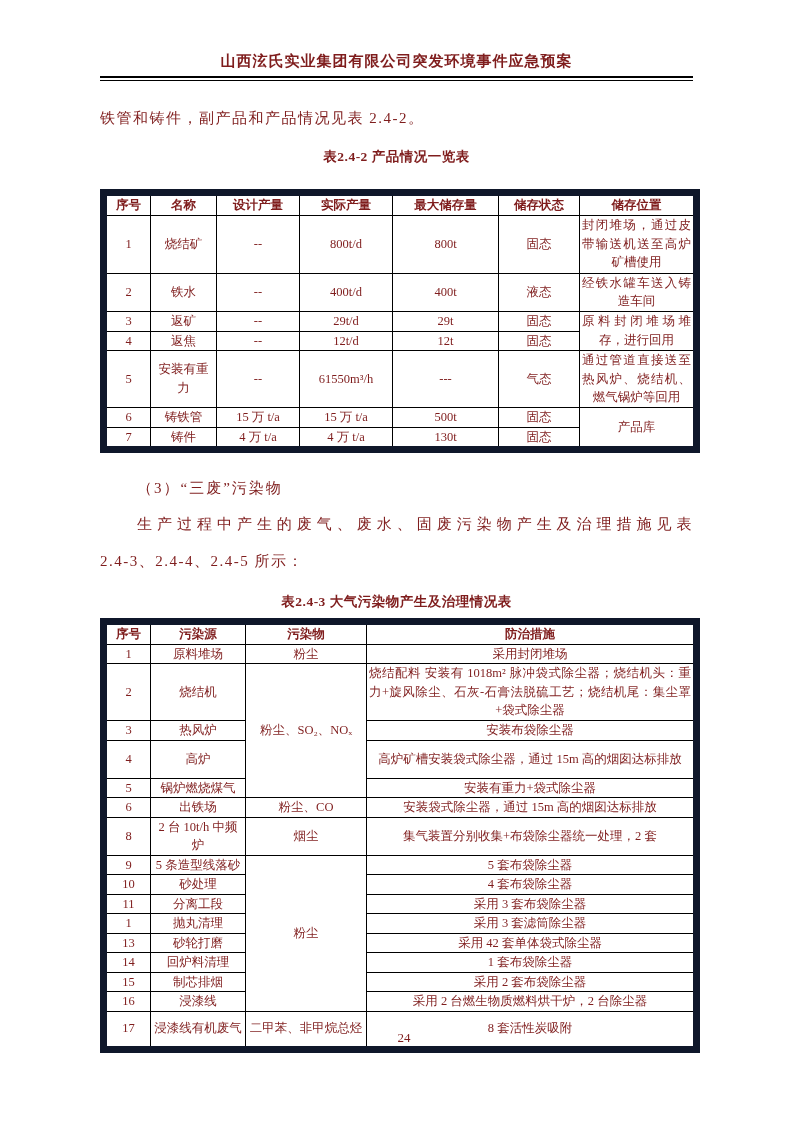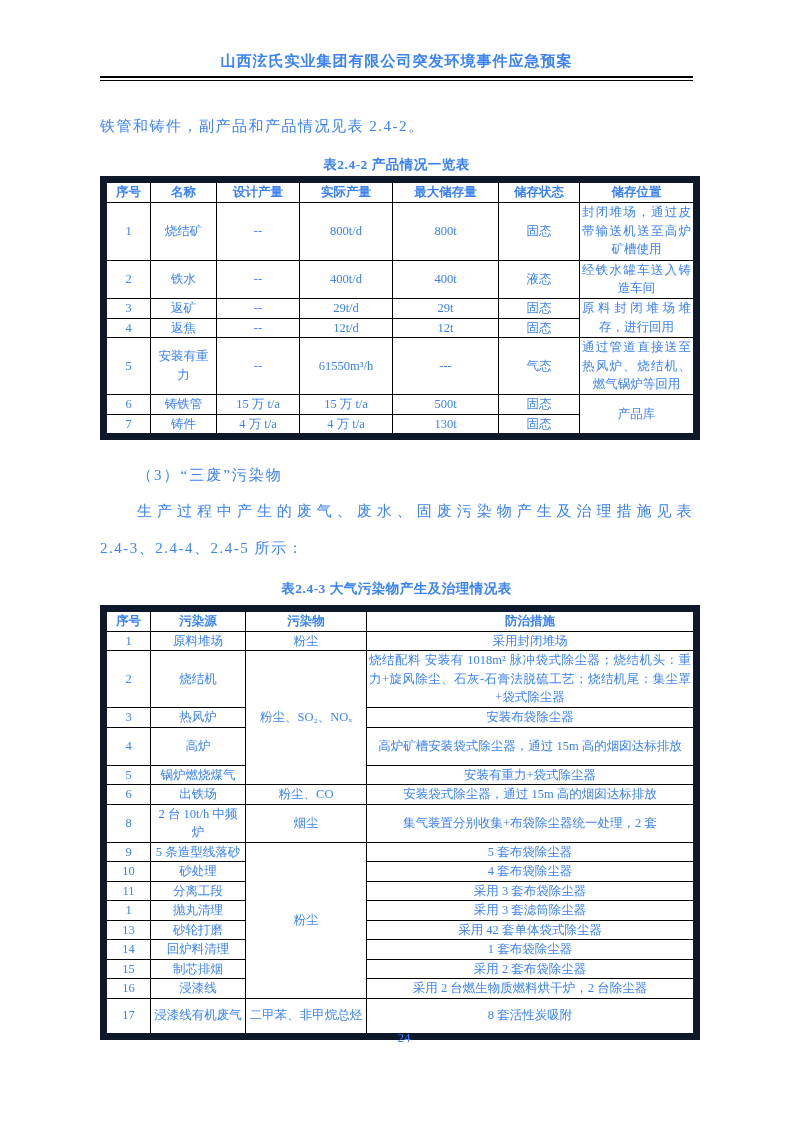--- a/index.html
+++ b/index.html
@@ -4,21 +4,21 @@
 <style>
   * { margin: 0; padding: 0; box-sizing: border-box; }
   html, body { background: #e9e9e9; }
   .page {
     position: relative;
     width: 794px;
     height: 1123px;
     margin: 0 auto;
     background: #ffffff;
     font-family: "Liberation Serif", "DejaVu Serif", serif;
-    color: #3b82f6;
+    color: #7f1d1d;
     overflow: hidden;
   }
   .content { padding: 0 101px 0 100px; }
 
   
   .header { padding-top: 50px; }
   .header-title {
     text-align: center;
     font-size: 15px;
     font-weight: bold;
@@ -31,39 +31,39 @@
     border-top: 2.5px solid #000;
     border-bottom: 1px solid #000;
   }
 
   
   .body-text {
     font-size: 15px;
     line-height: 22px;
     letter-spacing: 1.5px;
   }
-  .intro { margin-top: 34px; }
+  .intro { margin-top: 26px; }
   .section-heading { margin-top: 24px; padding-left: 37px; letter-spacing: 2px; }
   .para-line1 {
     margin-top: 14px;
     padding-left: 37px;
     text-align: justify;
     text-align-last: justify;
     text-justify: inter-character;
   }
   .para-line2 { margin-top: 15px; }
 
   
   .table-title {
     text-align: center;
     font-size: 13.5px;
     font-weight: bold;
     letter-spacing: 0.5px;
   }
-  .t1-title { margin-top: 19px; margin-bottom: 2px; }
+  .t1-title { margin-top: 19px; margin-bottom: 23px; }
   .t2-title { margin-top: 21px; margin-bottom: 7px; }
 
   
   table {
     border-collapse: collapse;
     table-layout: fixed;
     width: 593px;
     border: 7px solid #0f172a;
   }
   td {

